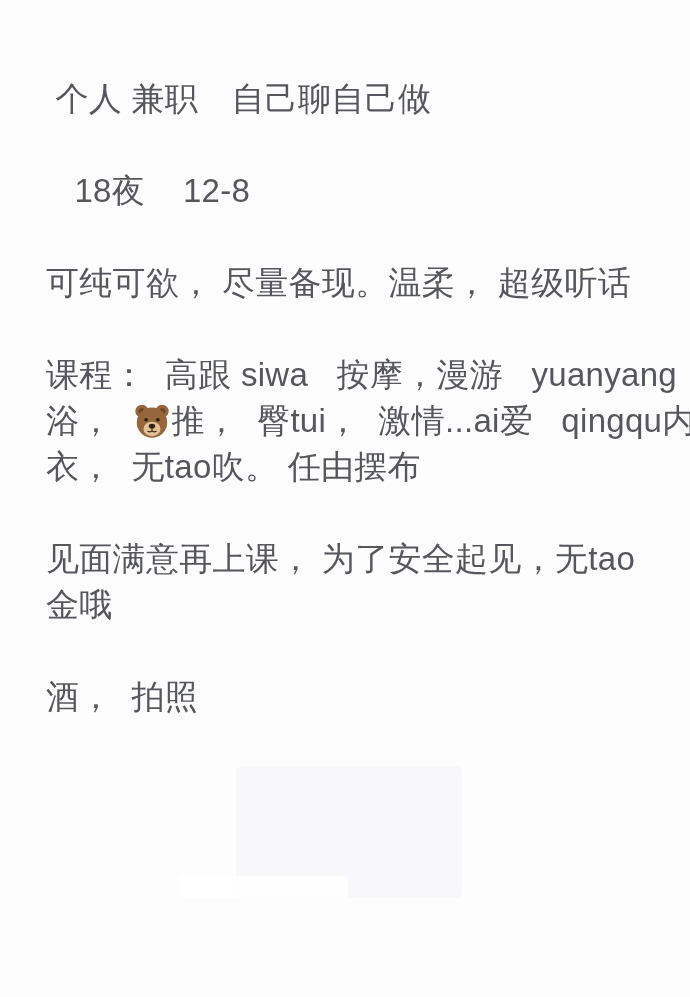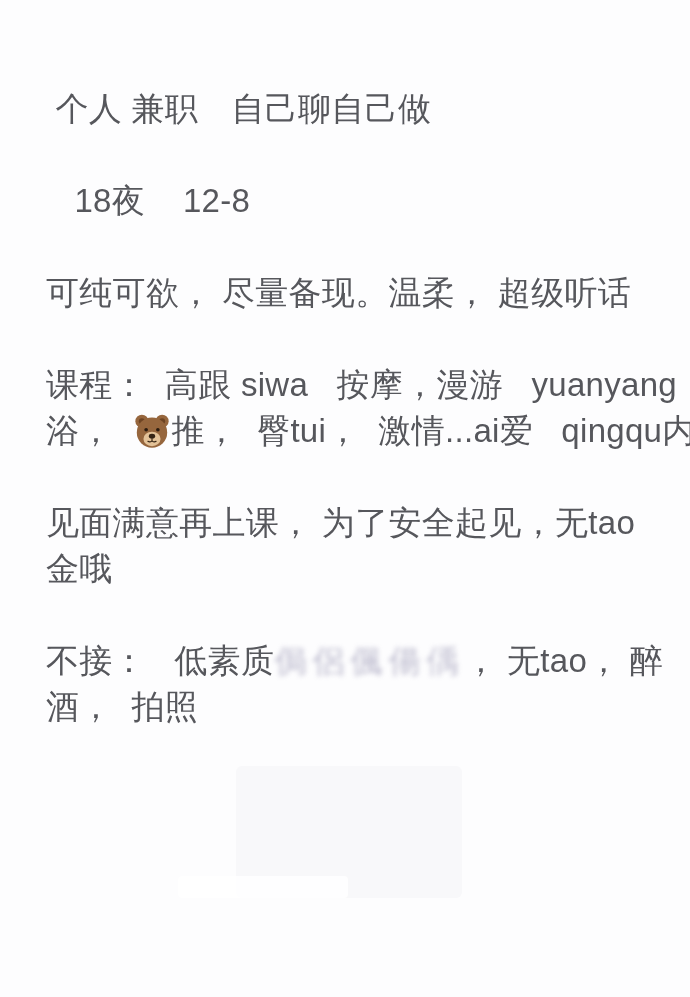--- a/index.html
+++ b/index.html
@@ -30,21 +30,21 @@
     left: 178px;
     top: 876px;
     width: 170px;
     height: 22px;
     background: rgba(255, 255, 255, 0.85);
     border-radius: 4px;
   }
   .content {
     position: absolute;
     left: 0;
-    top: 12px;
+    top: 2px;
     width: 690px;
     padding: 74px 18px 0 46px;
     box-sizing: border-box;
     font-size: 33px;
     line-height: 46px;
     color: #56575c;
     letter-spacing: 0.3px;
   }
   .line {
     white-space: pre;
@@ -101,26 +101,26 @@
             <circle cx="5.6" cy="5.8" r="1.9" fill="#6e4423"></circle>
             <circle cx="18.4" cy="5.8" r="1.9" fill="#6e4423"></circle>
             <circle cx="12" cy="13" r="9.6" fill="#96663d"></circle>
             <ellipse cx="12" cy="17" rx="5.4" ry="4.6" fill="#e3c298"></ellipse>
             <circle cx="8.3" cy="11.2" r="1.15" fill="#2a1a0e"></circle>
             <circle cx="15.7" cy="11.2" r="1.15" fill="#2a1a0e"></circle>
             <ellipse cx="12" cy="15.3" rx="2" ry="1.5" fill="#352414"></ellipse>
             <path d="M12 16.6 v1.6 M12 18.2 q-1.4 1.2 -2.6 0.3 M12 18.2 q1.4 1.2 2.6 0.3" stroke="#352414" stroke-width="0.7" fill="none" stroke-linecap="round"></path>
           </svg></span><span>推，  臀tui，  激情...ai爱   qingqu内</span></div>
 
+    <div class="line">衣，  无tao吹。 任由摆布</div>
 
     <div class="line blank"></div>
 
     <div class="line">见面满意再上课， 为了安全起见，无tao</div>
     <div class="line">金哦</div>
 
     <div class="line blank"></div>
 
-    <div class="line"><span>不接：   低素质</span><span class="redacted">侷侶偑偒偊</span><span>， 无tao， 醉</span></div>
 
     <div class="line">酒，  拍照</div>
 
   </div>
 </div>
 
 </body></html>

